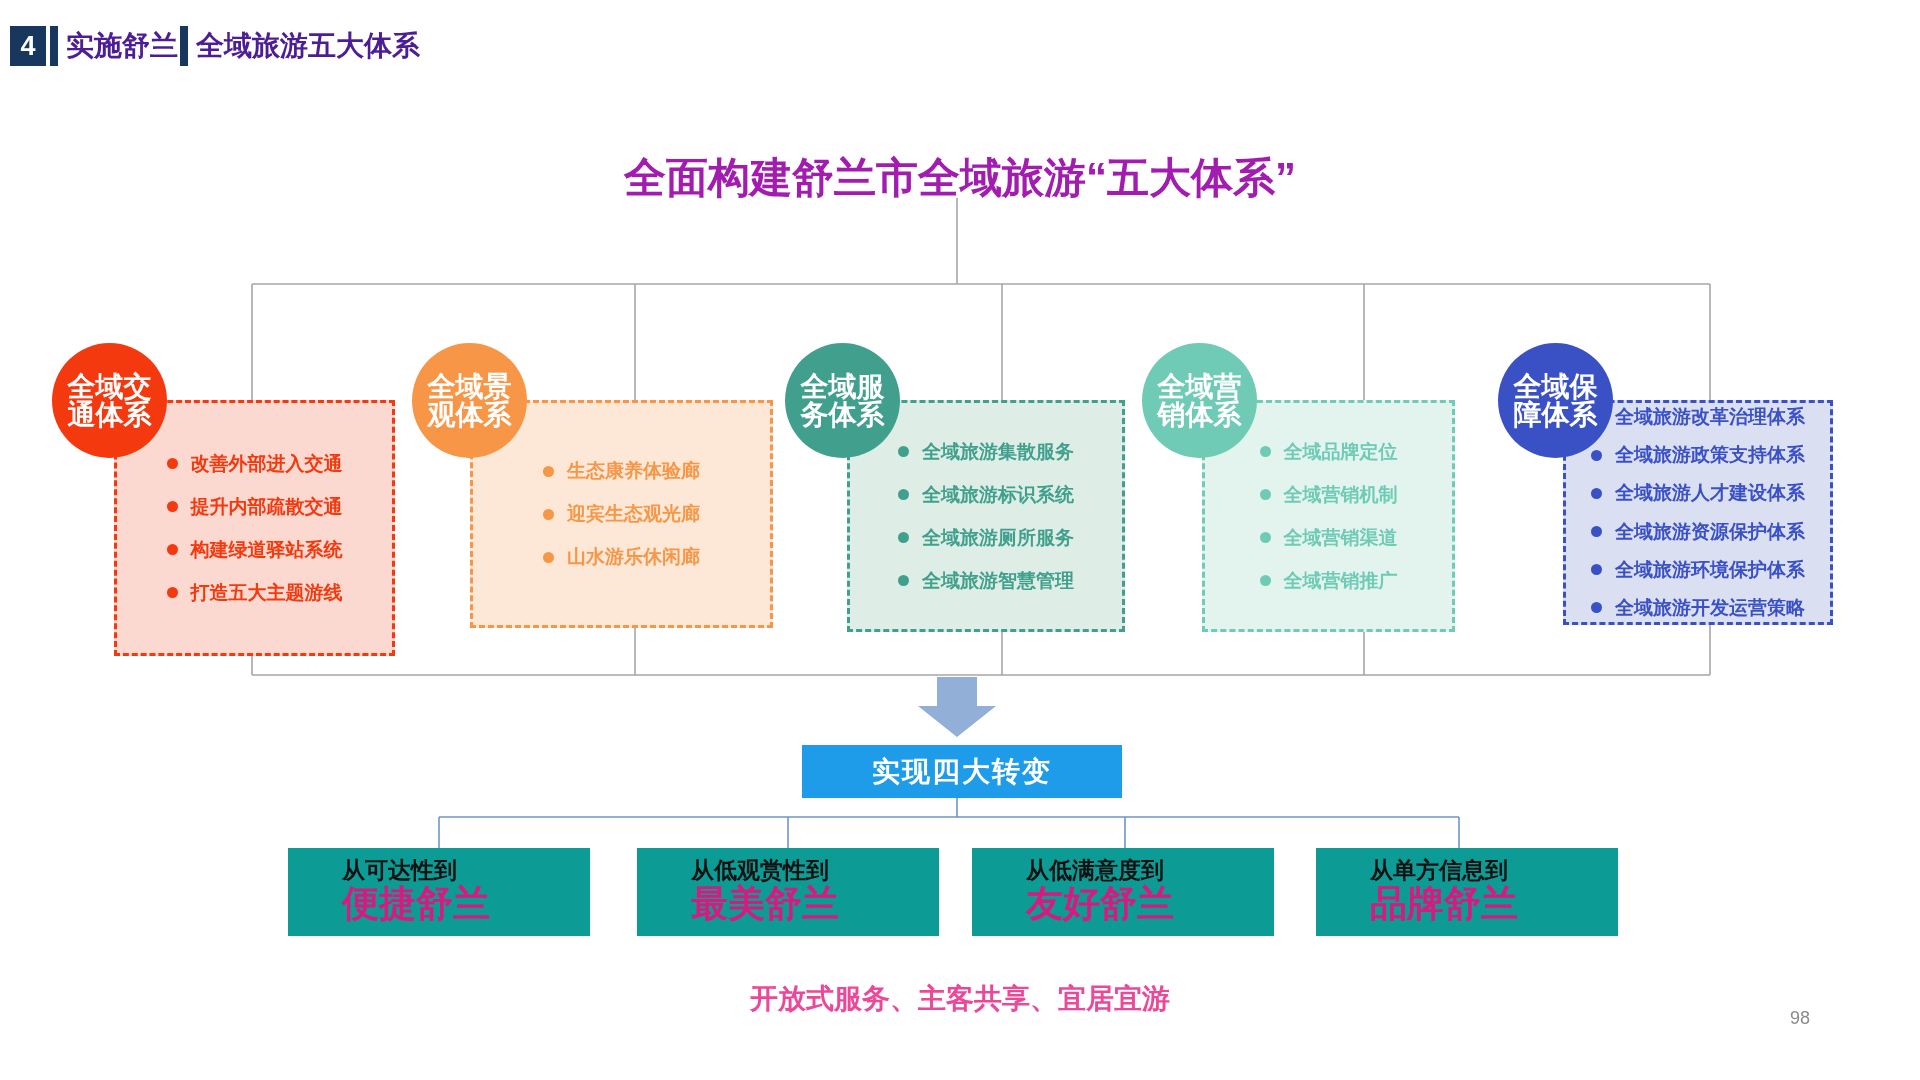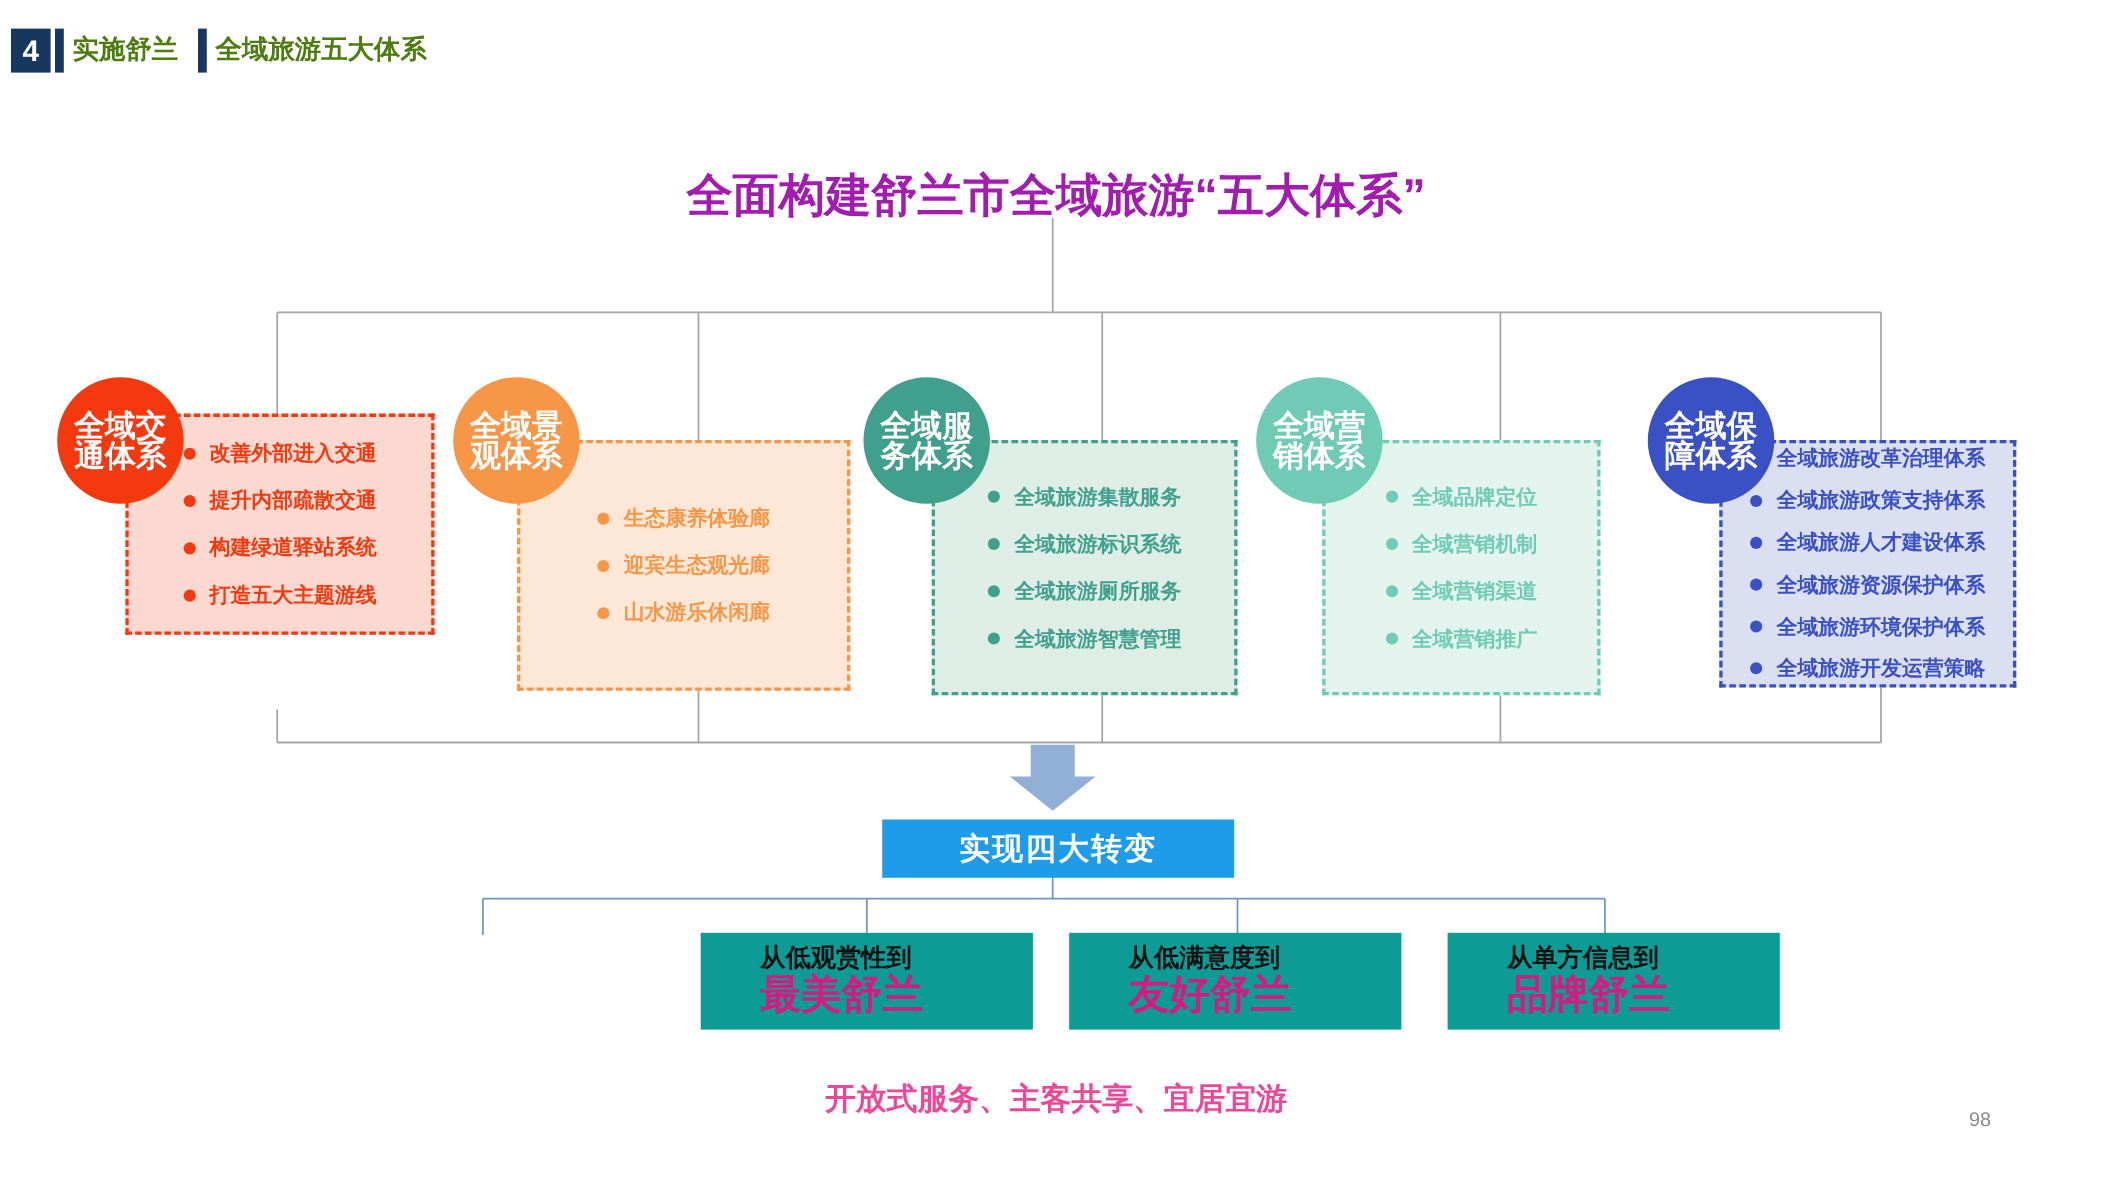--- a/index.html
+++ b/index.html
@@ -4,21 +4,21 @@
 <style>
   html,body{margin:0;padding:0;background:#fff;}
   .slide{position:relative;width:1920px;height:1080px;background:#ffffff;overflow:hidden;
          font-family:"Liberation Sans","DejaVu Sans",sans-serif;}
   .abs{position:absolute;}
 
   
   .hdr-num{left:10px;top:26px;width:36px;height:40px;background:#17375E;color:#fff;
            display:flex;align-items:center;justify-content:center;font-size:27px;font-weight:bold;}
   .hdr-bar{top:26px;width:8px;height:40px;background:#17375E;}
-  .hdr-txt{top:26px;height:40px;line-height:40px;font-size:24px;font-weight:bold;color:#4d7c0f;white-space:nowrap;}
+  .hdr-txt{top:26px;height:40px;line-height:40px;font-size:28px;font-weight:bold;color:#4c1d95;white-space:nowrap;}
 
   .main-title{left:0;top:150px;width:1920px;text-align:center;font-size:42px;font-weight:bold;color:#a21caf;}
 
   
   .wires{left:0;top:0;width:1920px;height:1080px;pointer-events:none;}
 
   
   .panel{border:3px dashed var(--c);background:var(--bg);box-sizing:border-box;}
   .panel ul{position:absolute;inset:0;margin:0;padding:0;list-style:none;
             display:flex;flex-direction:column;justify-content:center;align-items:center;gap:10px;}
@@ -78,21 +78,21 @@
 
   <div class="abs hdr-num">4</div>
   <div class="abs hdr-bar" style="left:50px"></div>
   <div class="abs hdr-txt" style="left:66px">实施舒兰</div>
   <div class="abs hdr-bar" style="left:180px"></div>
   <div class="abs hdr-txt" style="left:196px">全域旅游五大体系</div>
 
   <div class="abs main-title">全面构建舒兰市全域旅游“五大体系”</div>
 
   <div>
-    <div class="abs panel" style="left: 114px; top: 376px; width: 281px; height: 201px; --c: #F4390F; --bg: #FBD9D0;">
+    <div class="abs panel" style="left: 114px; top: 400px; width: 281px; height: 256px; --c: #F4390F; --bg: #FBD9D0;">
       <ul>
         <li>
             <span class="dot"></span>
             <span>改善外部进入交通</span>
           </li>
         <li>
             <span class="dot"></span>
             <span>提升内部疏散交通</span>
           </li>
         <li>
@@ -213,20 +213,24 @@
           </li>
       </ul>
     </div>
     <div class="abs circle" style="left: 1498px; top: 343px; --c: #3A50C5; --bg: #DBDFF2;">
       <span>全域保障体系</span>
     </div>
   </div>
 
   <div class="abs banner">实现四大转变</div>
 
+  <div class="abs tbox" style="left:288px">
+    <div class="t-from">从可达性到</div>
+    <div class="t-to">便捷舒兰</div>
+  </div>
   <div class="abs tbox" style="left:637px">
     <div class="t-from">从低观赏性到</div>
     <div class="t-to">最美舒兰</div>
   </div>
   <div class="abs tbox" style="left:972px">
     <div class="t-from">从低满意度到</div>
     <div class="t-to">友好舒兰</div>
   </div>
   <div class="abs tbox" style="left:1316px">
     <div class="t-from">从单方信息到</div>

